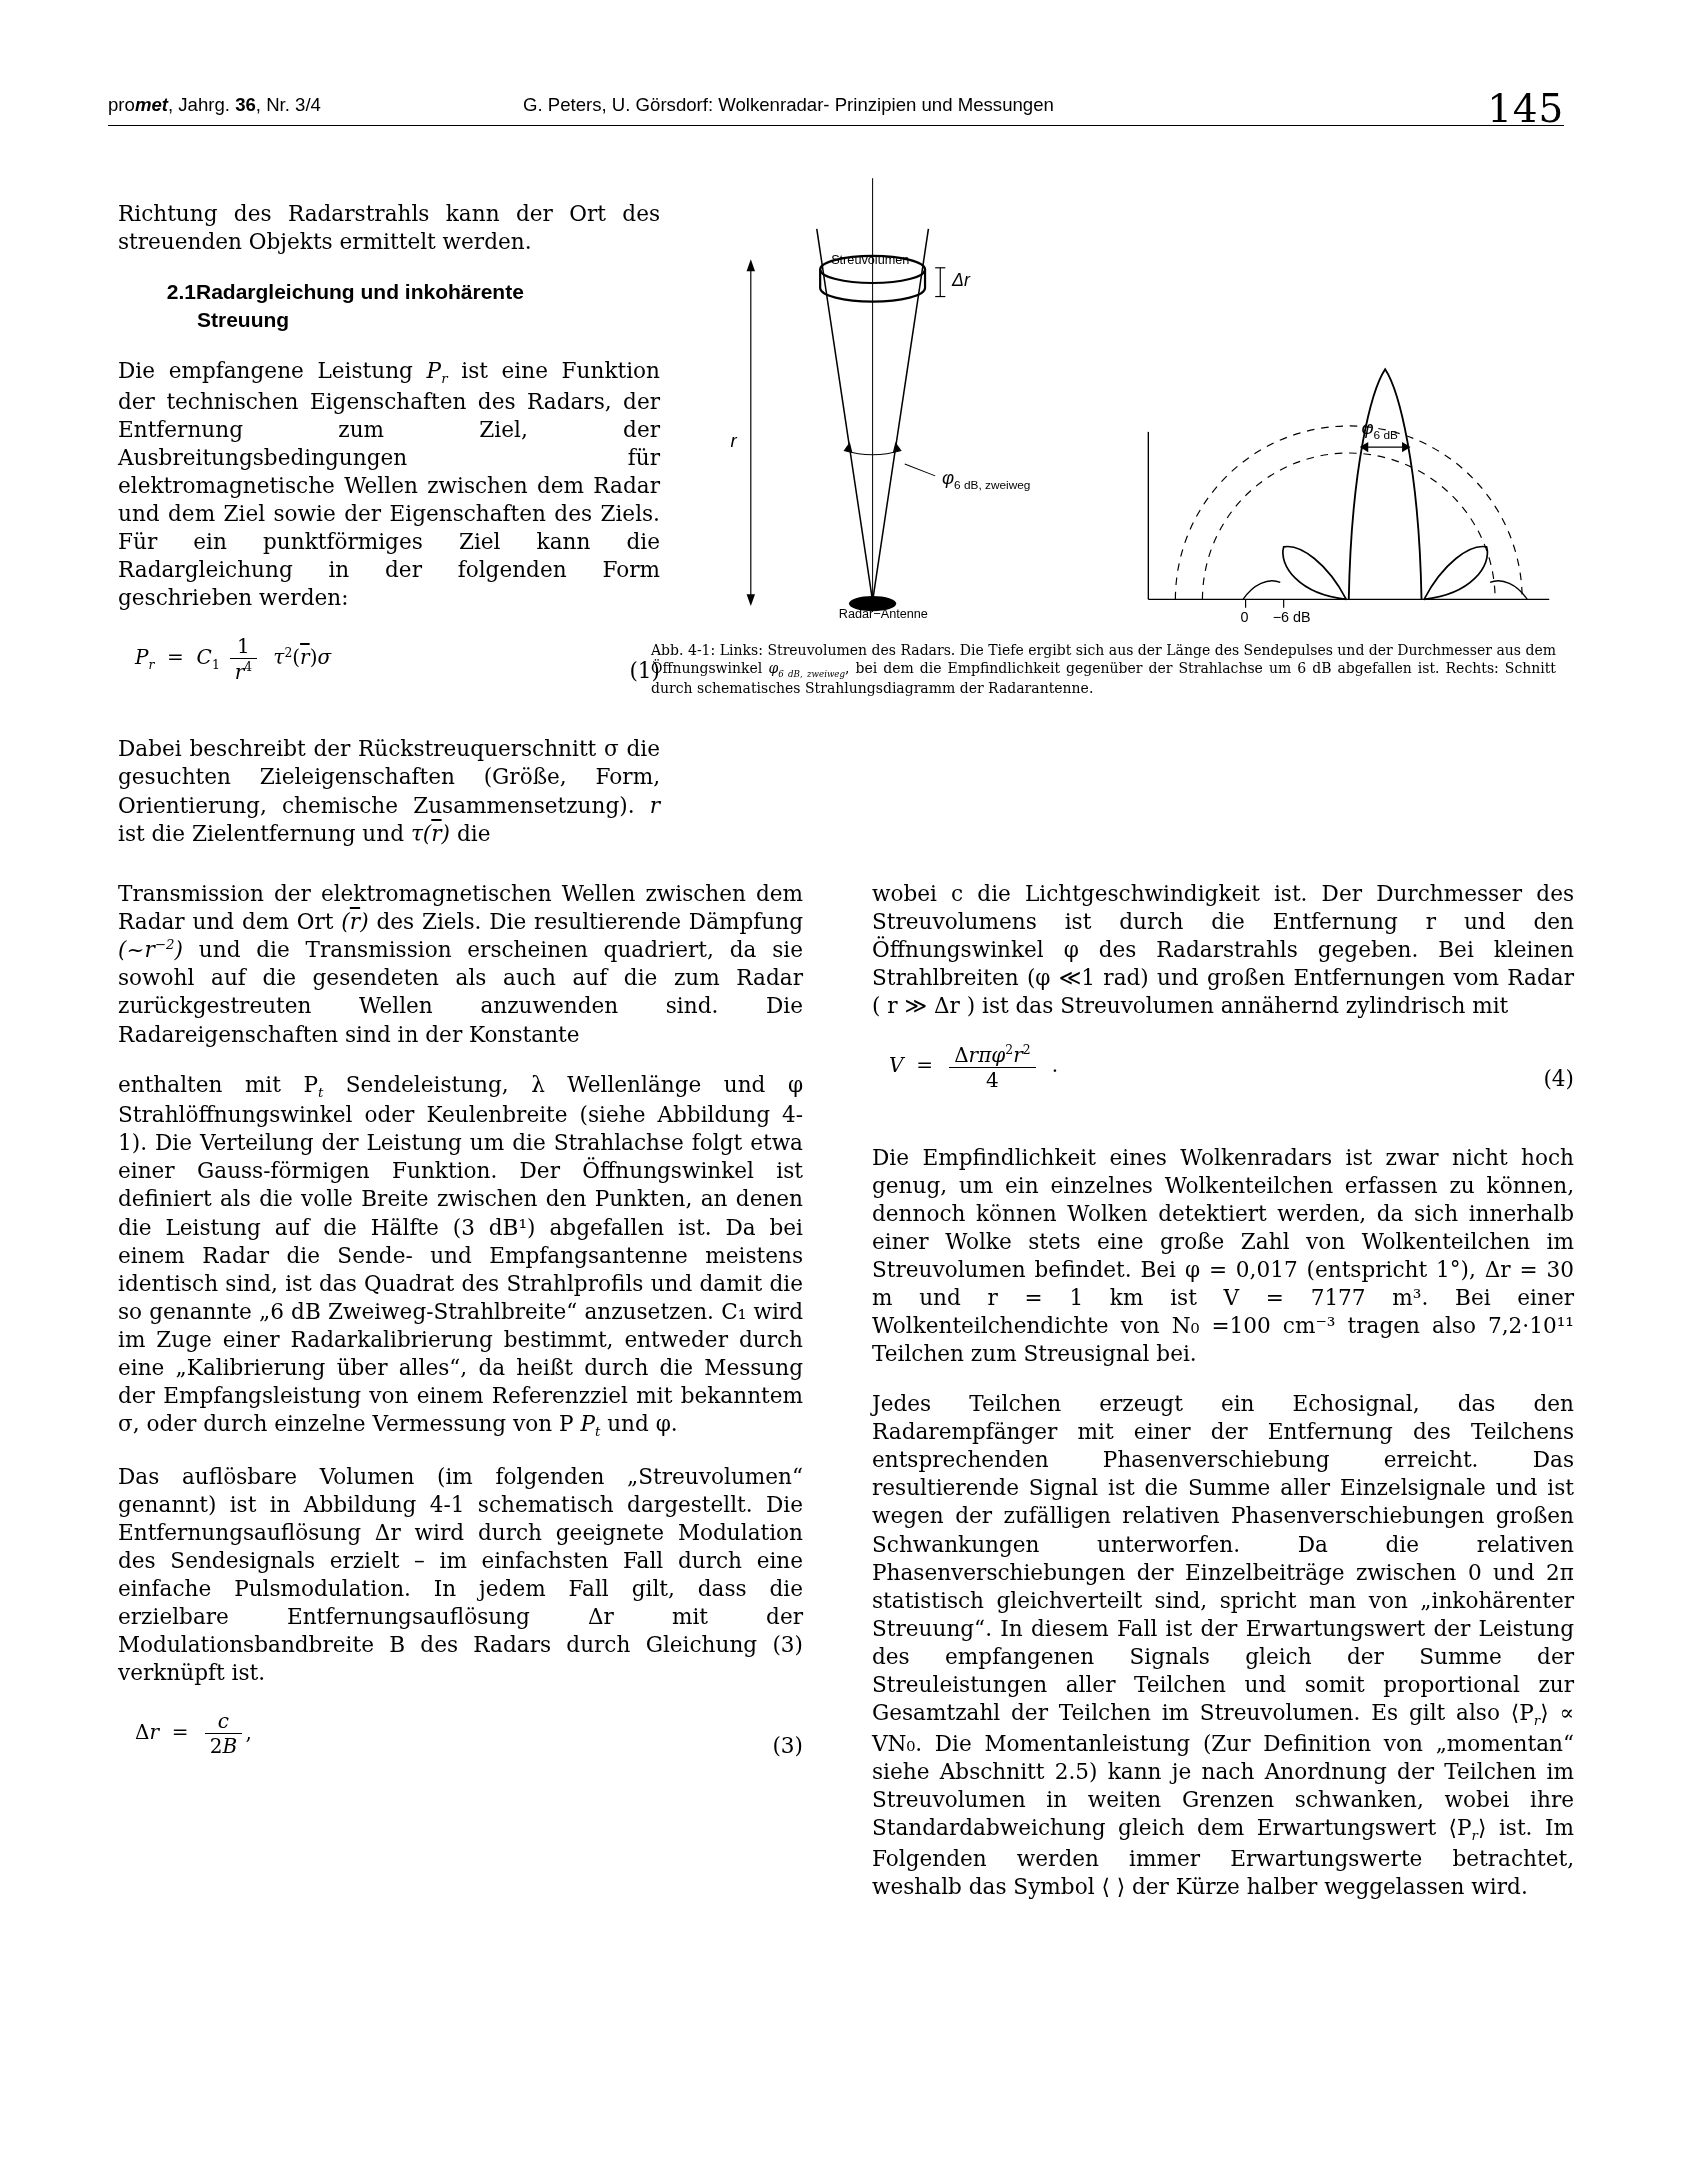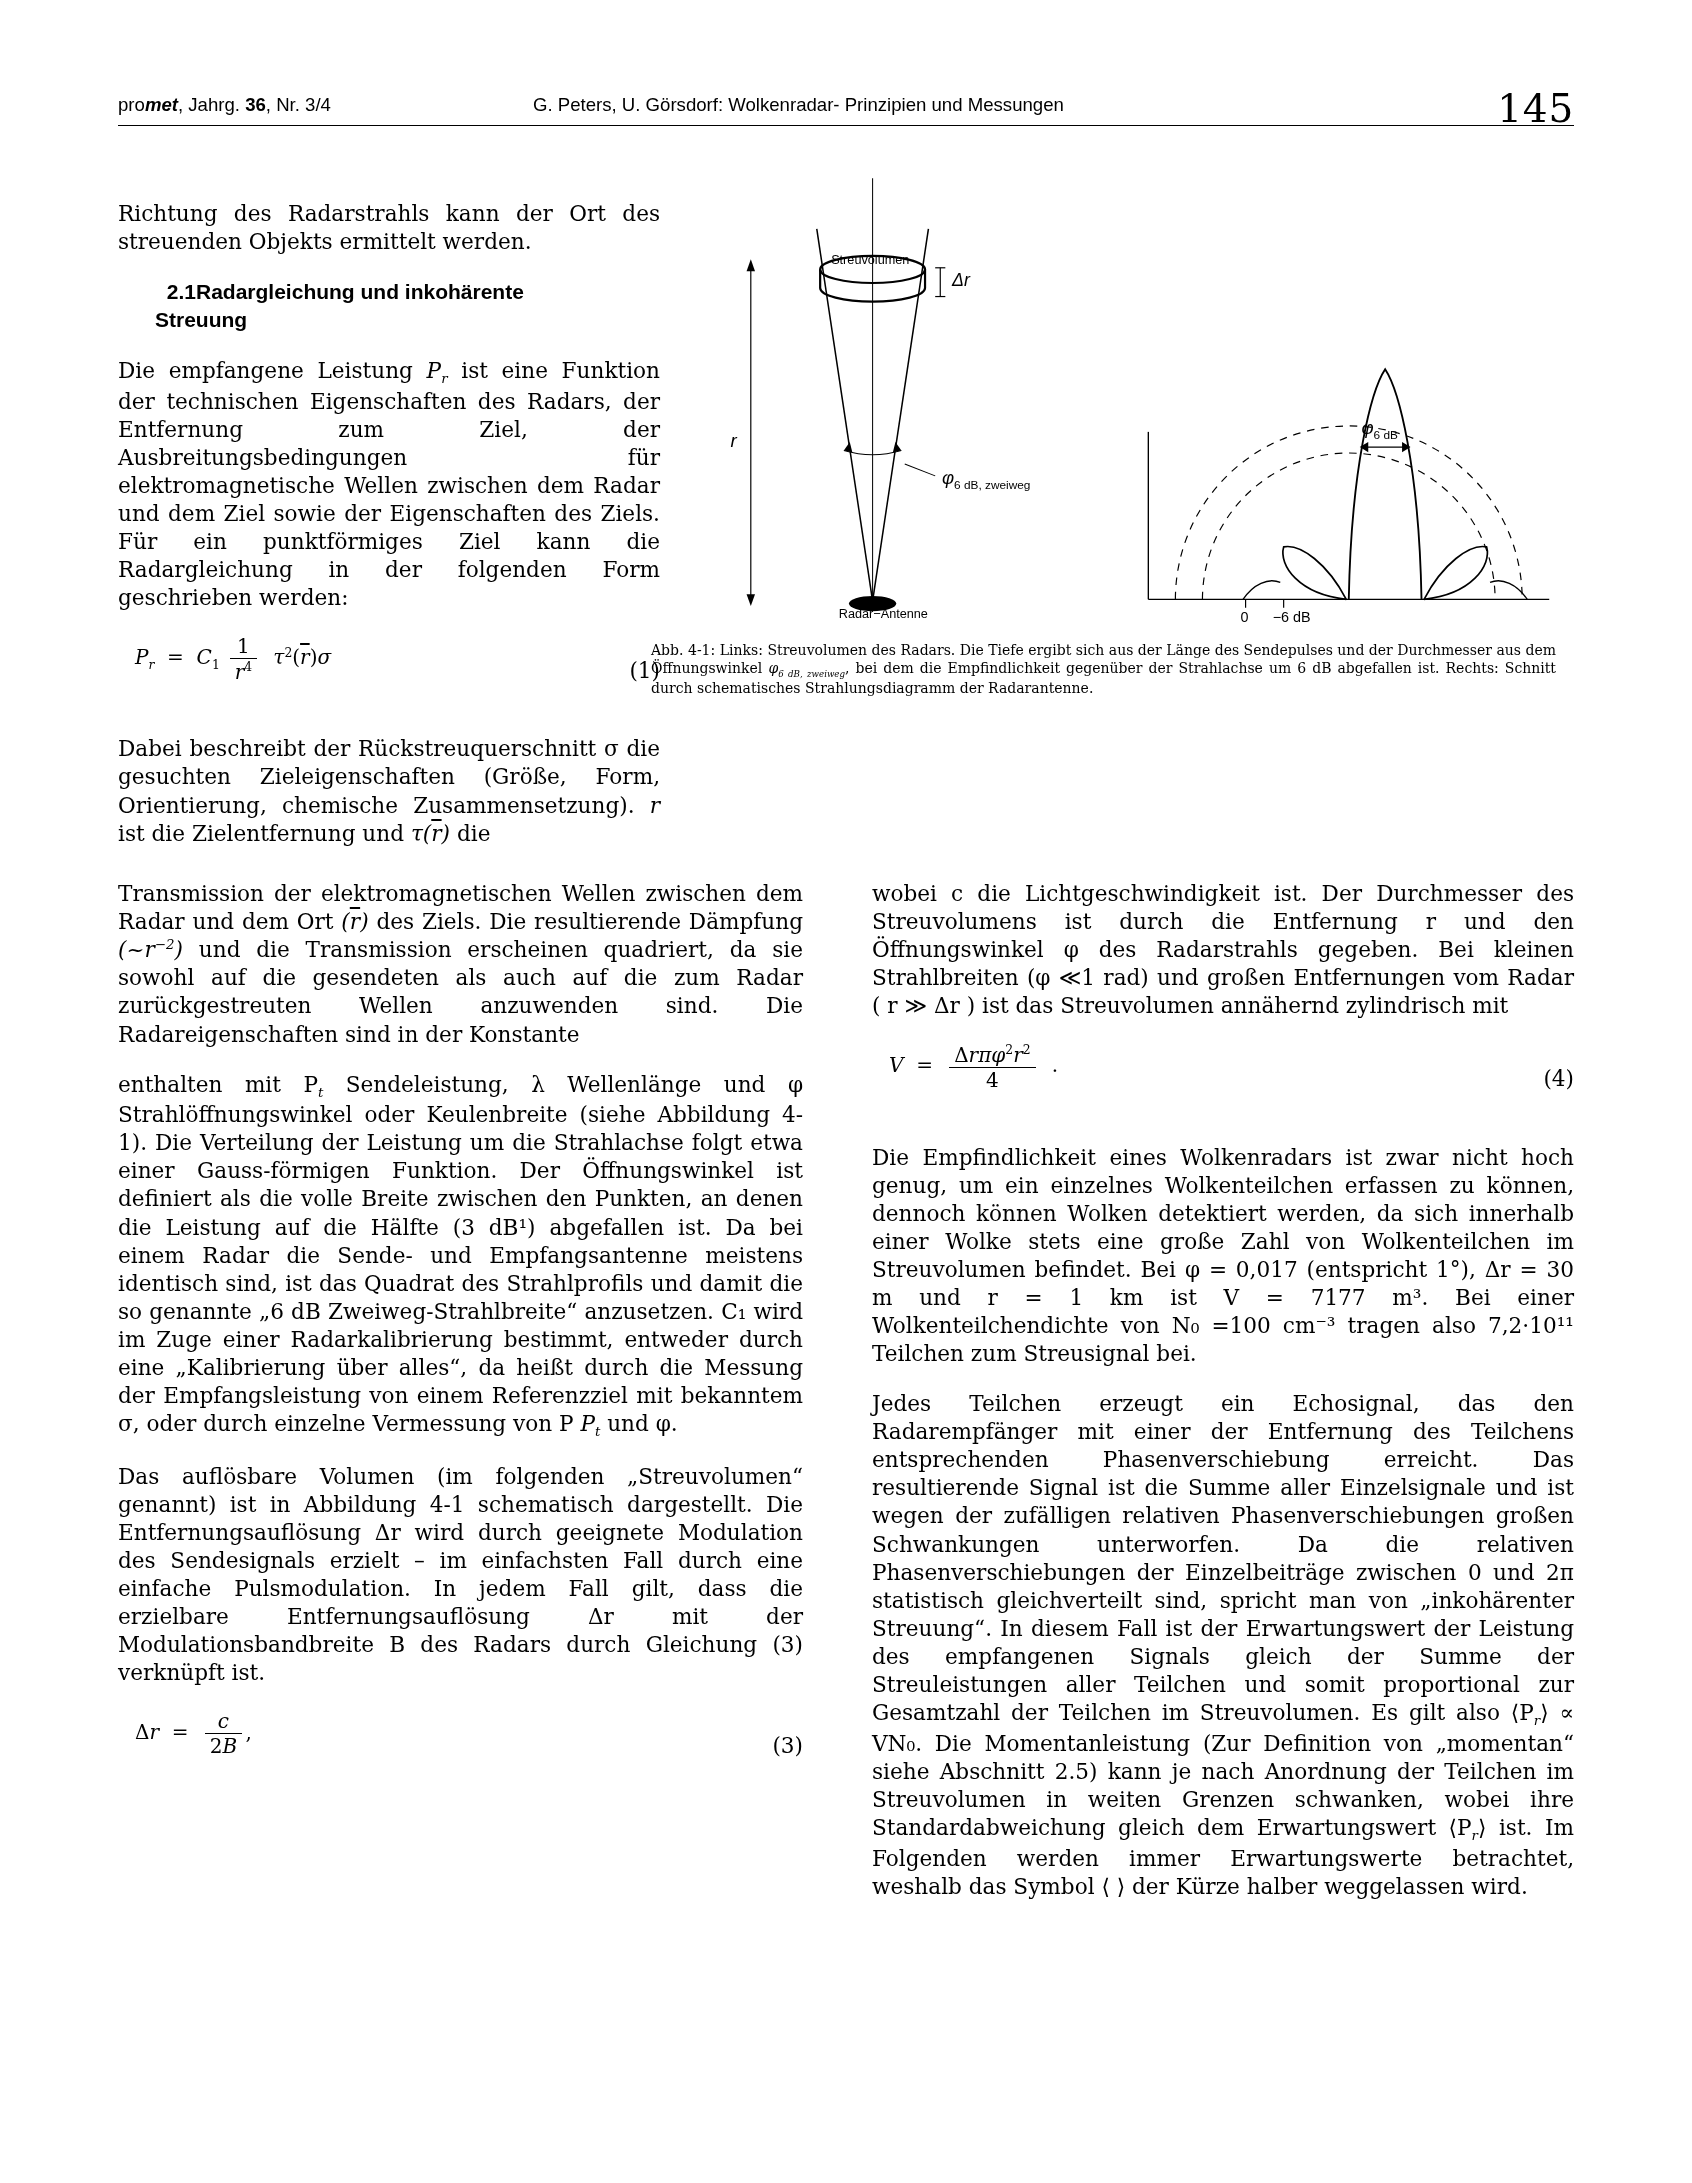--- a/index.html
+++ b/index.html
@@ -12,21 +12,21 @@
     position:relative;
     width:1692px;
     height:2183px;
     background:#ffffff;
     box-sizing:border-box;
   }
 
   
   .header {
     position:absolute;
-    left:118px; top:91px; width:1456px;
+    left:108px; top:91px; width:1456px;
     height:34px;
     font-family:"Liberation Sans", sans-serif;
     font-size:18.6px;
   }
   .header .hdr-left { position:absolute; left:0; top:3.4px; white-space:nowrap; }
   .header .hdr-center { position:absolute; left:415px; top:3.4px; white-space:nowrap; }
   .header .hdr-page {
     position:absolute; right:0; top:-5.1px;
     font-family:"DejaVu Serif", serif;
     font-size:39px;
@@ -64,21 +64,21 @@
     hyphens:auto;
   }
   .sec-head {
     margin:0 0 22px 0;
     font-family:"Liberation Sans", sans-serif;
     font-weight:bold;
     font-size:21px;
     line-height:1.35;
   }
   .sec-head .num { display:inline-block; width:78px;text-align:right; }
-  .sec-head .t2 { display:block; margin-left:37px; }
+  .sec-head .t2 { display:block; margin-left:79px; }
 
   .eq-row {
     position:relative;
     margin:12px 0 25.4px 0;
     min-height:76px;
   }
   .eq-body { margin-left:17px; font-size:20px; }
   .eq-num {
     position:absolute; right:0; top:24px;
     font-size:21.6px;

